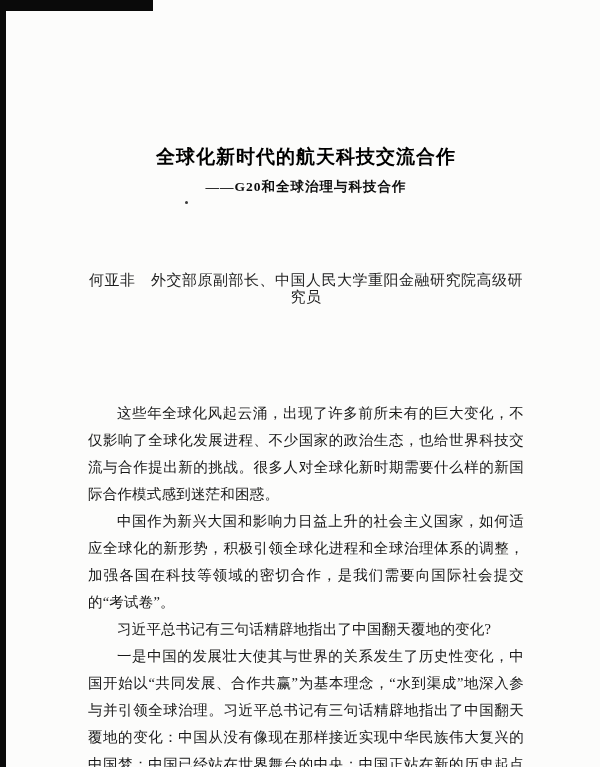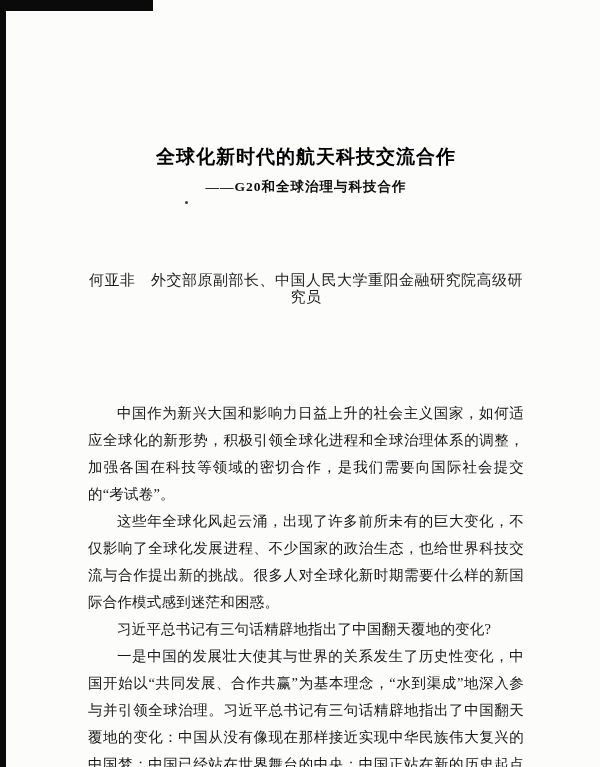--- a/index.html
+++ b/index.html
@@ -89,19 +89,19 @@
   <div class="speck"></div>
 
   <div class="content">
     <h1 class="title">全球化新时代的航天科技交流合作</h1>
 
     <h2 class="subtitle">——G20和全球治理与科技合作</h2>
 
     <p class="author">何亚非　外交部原副部长、中国人民大学重阳金融研究院高级研究员</p>
 
     <div class="body-text">
+      <p>这些年全球化风起云涌，出现了许多前所未有的巨大变化，不仅影响了全球化发展进程、不少国家的政治生态，也给世界科技交流与合作提出新的挑战。很多人对全球化新时期需要什么样的新国际合作模式感到迷茫和困惑。</p>
       <p>中国作为新兴大国和影响力日益上升的社会主义国家，如何适应全球化的新形势，积极引领全球化进程和全球治理体系的调整，加强各国在科技等领域的密切合作，是我们需要向国际社会提交的“考试卷”。</p>
-      <p>这些年全球化风起云涌，出现了许多前所未有的巨大变化，不仅影响了全球化发展进程、不少国家的政治生态，也给世界科技交流与合作提出新的挑战。很多人对全球化新时期需要什么样的新国际合作模式感到迷茫和困惑。</p>
       <p>习近平总书记有三句话精辟地指出了中国翻天覆地的变化?</p>
       <p>一是中国的发展壮大使其与世界的关系发生了历史性变化，中国开始以“共同发展、合作共赢”为基本理念，“水到渠成”地深入参与并引领全球治理。习近平总书记有三句话精辟地指出了中国翻天覆地的变化：中国从没有像现在那样接近实现中华民族伟大复兴的中国梦；中国已经站在世界舞台的中央；中国正站在新的历史起点上。这一历史性变化在两方面比较突出。</p>
     </div>
   </div>
 </div>
 
 </body></html>

